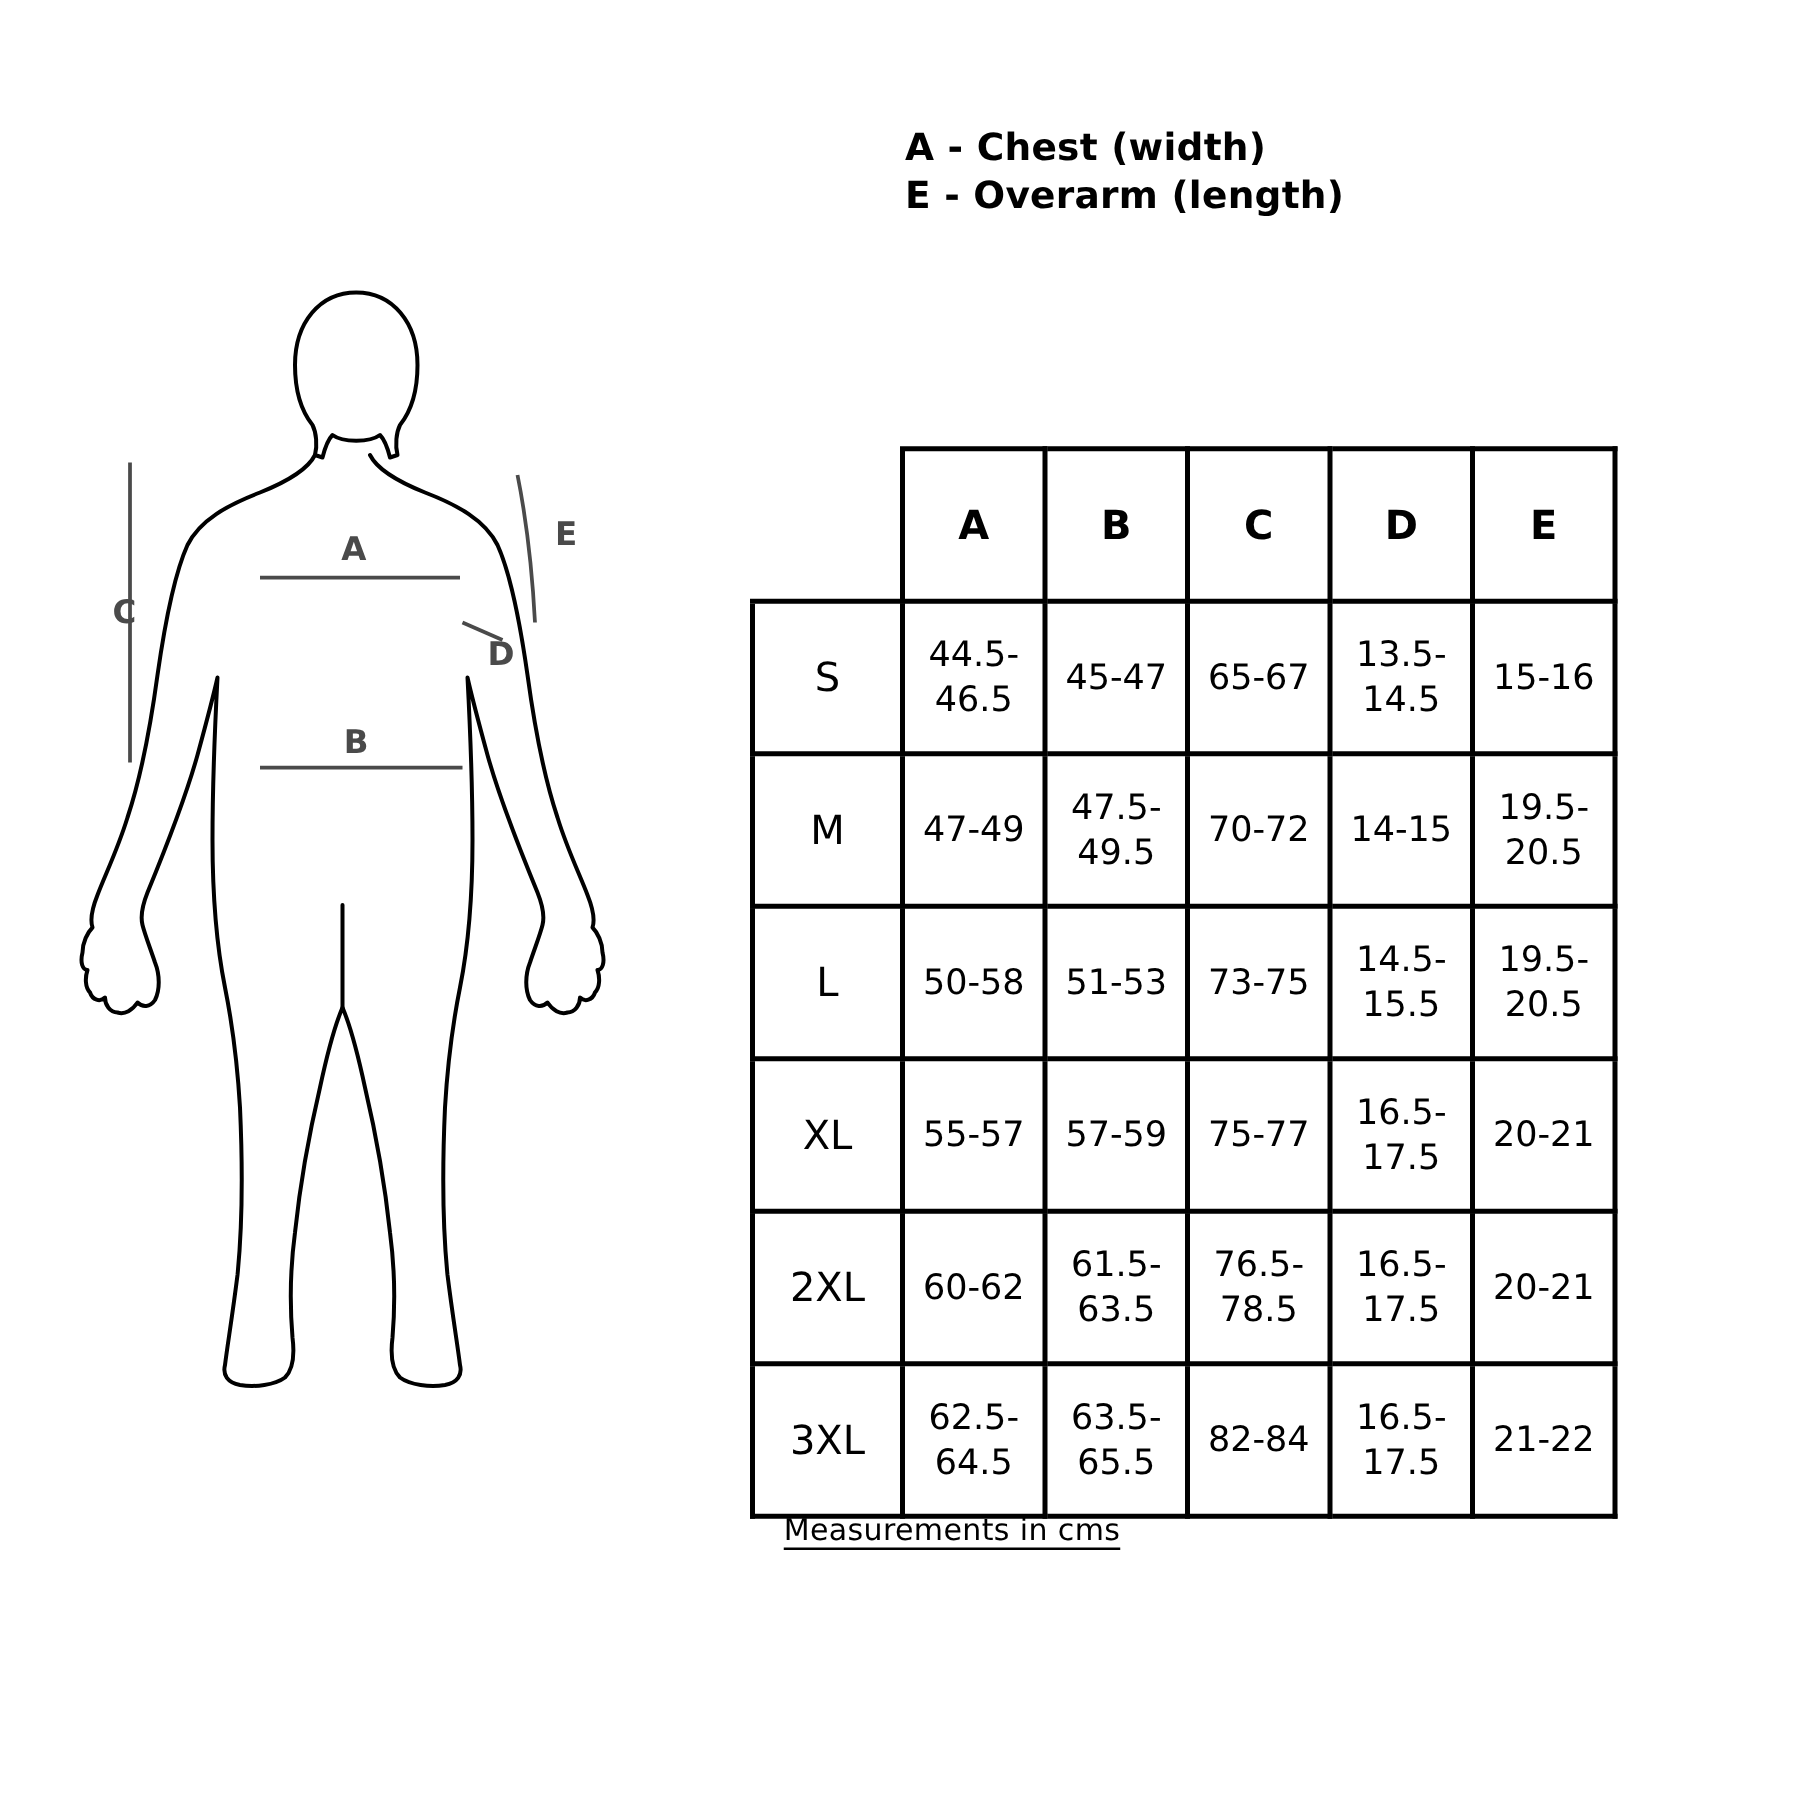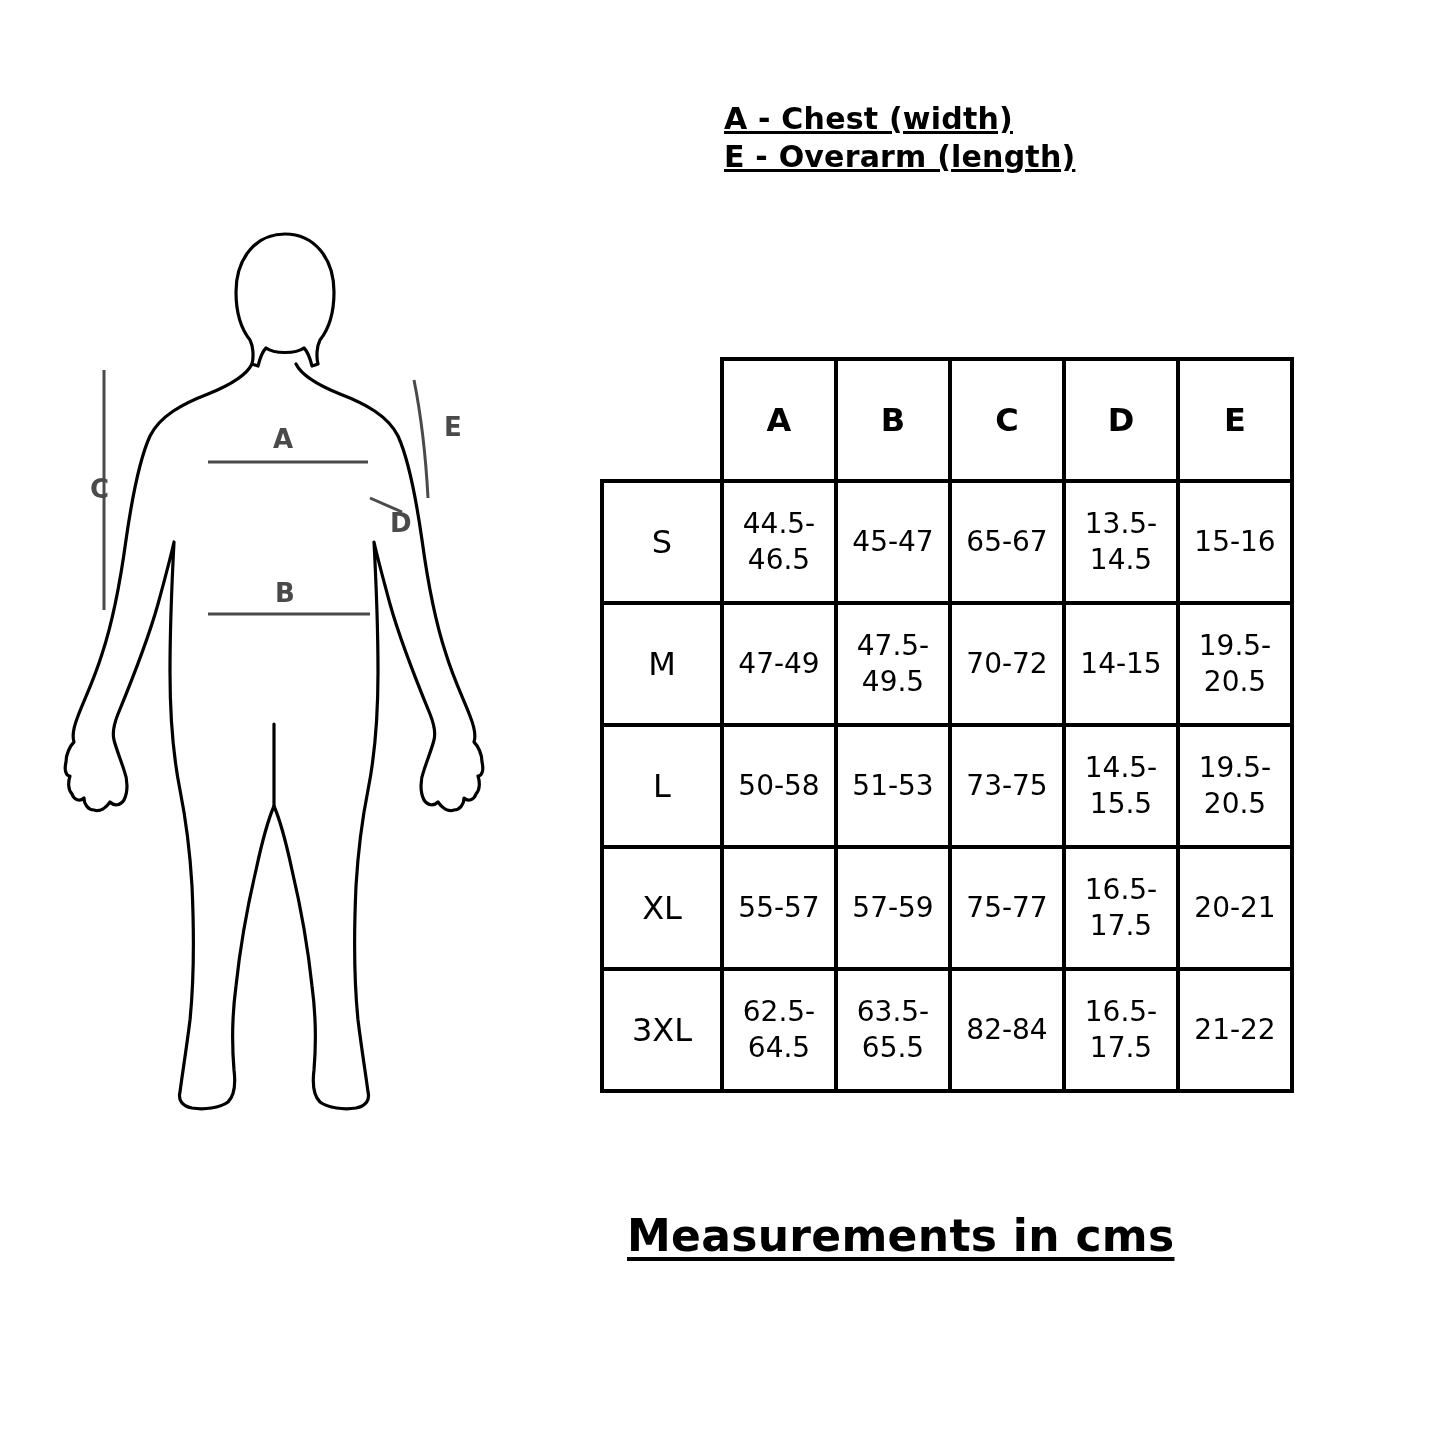--- a/index.html
+++ b/index.html
@@ -25,21 +25,20 @@
     height: 950px;
   }
   #figure-svg { display: block; }
 
   
   #legend {
     position: absolute;
     left: 724px;
     top: 100px;
     width: 640px;
-    text-decoration: underline;
   }
   #legend .legend-line {
     font-size: 30px;
     font-weight: bold;
     line-height: 38px;
     letter-spacing: 0.2px;
     white-space: nowrap;
   }
 
   
@@ -79,22 +78,22 @@
   }
   
   col.c-size { width: 120px; }
   col.c-data { width: 114px; }
 
   
   #footer-note {
     position: absolute;
     left: 627px;
     top: 1210px;
-    font-size: 44px;
-    font-weight: bold;
+    font-size: 24px;
+    font-weight: normal;
     text-decoration: underline;
     text-underline-offset: 6px;
     letter-spacing: 0.3px;
   }
 
   
   .fig-label {
     font-family: "DejaVu Sans", sans-serif;
     font-size: 26px;
     font-weight: bold;
@@ -254,20 +253,28 @@
       </tr>
       <tr>
         <td class="size-label">XL</td>
         <td>55-57</td>
         <td>57-59</td>
         <td>75-77</td>
         <td>16.5-17.5</td>
         <td>20-21</td>
       </tr>
       <tr>
+        <td class="size-label">2XL</td>
+        <td>60-62</td>
+        <td>61.5-63.5</td>
+        <td>76.5-78.5</td>
+        <td>16.5-17.5</td>
+        <td>20-21</td>
+      </tr>
+      <tr>
         <td class="size-label">3XL</td>
         <td>62.5-64.5</td>
         <td>63.5-65.5</td>
         <td>82-84</td>
         <td>16.5-17.5</td>
         <td>21-22</td>
       </tr>
     </tbody>
   </table>
 </div>

